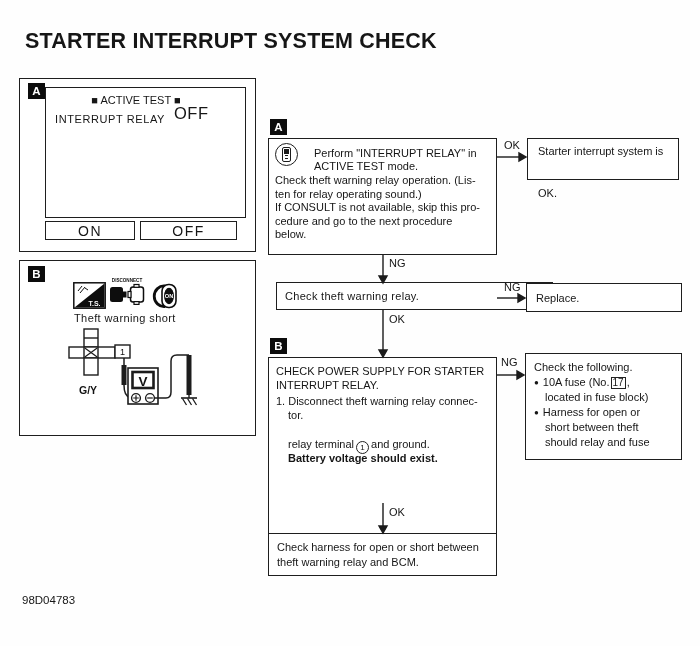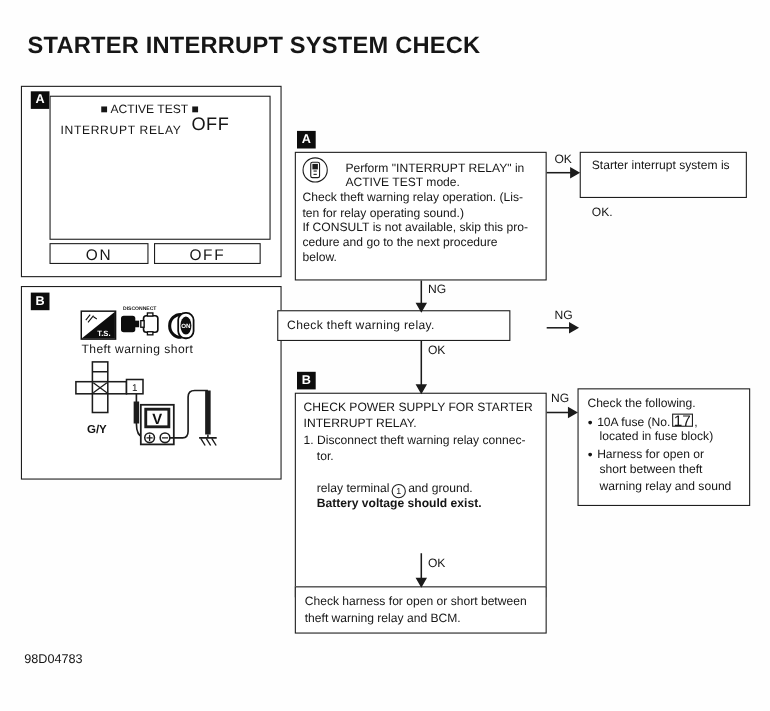--- a/index.html
+++ b/index.html
@@ -16,21 +16,21 @@
   .screen{position:absolute;border:1.5px solid #1e1e1e;background:#fff;box-sizing:border-box;}
   .btn{position:absolute;border:1.6px solid #1e1e1e;background:#fff;box-sizing:border-box;
        display:flex;align-items:center;justify-content:center;font-size:14px;letter-spacing:1.5px;}
   .circle-icon{position:absolute;width:23px;height:23px;border:1.5px solid #1c1c1c;border-radius:50%;
        box-sizing:border-box;display:flex;align-items:center;justify-content:center;}
   .device{width:9px;height:15px;border:1.3px solid #1c1c1c;border-radius:2px;box-sizing:border-box;}
   .device .scr{height:5px;background:#1c1c1c;margin:1px;}
   .device .btns{height:2px;margin:1px 2px;border-top:1px solid #1c1c1c;border-bottom:1px solid #1c1c1c;}
   .circ-num{display:inline-flex;align-items:center;justify-content:center;width:11px;height:11px;
        border:1.1px solid #222;border-radius:50%;font-size:8px;vertical-align:-2px;margin:0 2px;}
-  .box-num{display:inline-block;border:1.1px solid #222;font-size:14px;line-height:10px;
+  .box-num{display:inline-block;border:1.1px solid #222;font-size:10px;line-height:10px;
        padding:0 1px;vertical-align:0;margin:0 1px;}
   .bullet{font-size:8px;vertical-align:1px;margin-right:4px;}
   svg{display:block;}
 </style>
 </head>
 <body>
 
 <div id="page">
 
   <div class="title">STARTER INTERRUPT SYSTEM CHECK</div>
@@ -123,24 +123,27 @@
     <div class="t" style="left:6px;top:48.6px;">ten for relay operating sound.)</div>
     <div class="t" style="left:6px;top:75.8px;">cedure and go to the next procedure</div>
     <div class="t" style="left:6px;top:89.4px;">below.</div>
   </div>
 
   <div class="box" style="left:527px;top:138px;width:152px;height:42px;">
     <div class="t" style="left:10px;top:6px;">Starter interrupt system is</div>
     <div class="t" style="left:10px;top:20px;margin-top:28px;">OK.</div>
   </div>
 
-  <div class="box" style="left:252px;top:282px;width:212px;height:28px;">
+  <div class="box" style="left:276px;top:282px;width:277px;height:28px;">
     <div class="t" style="left:8px;top:7px;letter-spacing:.3px;">Check theft warning relay.</div>
   </div>
 
+  <div class="box" style="left:526px;top:283px;width:156px;height:29px;">
+    <div class="t" style="left:9px;top:8px;">Replace.</div>
+  </div>
 
   <div class="tag" style="left:270px;top:338px;">B</div>
   <div class="box" style="left:268px;top:357px;width:229px;height:186px;">
     <div class="t" style="left:7px;top:7px;">CHECK POWER SUPPLY FOR STARTER</div>
     <div class="t" style="left:7px;top:21px;">INTERRUPT RELAY.</div>
     <div class="t" style="left:7px;top:37px;">1. Disconnect theft warning relay connec-</div>
     <div class="t" style="left:19px;top:50.6px;">tor.</div>
     <div class="t" style="left:19px;top:79.6px;">
       <span>relay terminal</span><span class="circ-num">1</span><span>and ground.</span>
     </div>
@@ -150,21 +153,21 @@
   <div class="box" style="left:525px;top:353px;width:157px;height:107px;">
     <div class="t" style="left:8px;top:7px;">Check the following.</div>
     <div class="t" style="left:8px;top:22px;">
       <span class="bullet">●</span><span>10A fuse (No.</span><span class="box-num">17</span><span>,</span>
     </div>
     <div class="t" style="left:19px;top:37px;">located in fuse block)</div>
     <div class="t" style="left:8px;top:52px;">
       <span class="bullet">●</span><span>Harness for open or</span>
     </div>
     <div class="t" style="left:19px;top:67px;">short between theft</div>
-    <div class="t" style="left:19px;top:82px;">warning relay and sound</div>
+    <div class="t" style="left:19px;top:82px;">should relay and fuse</div>
   </div>
 
   <div class="box" style="left:268px;top:533px;width:229px;height:43px;">
     <div class="t" style="left:8px;top:21.6px;">theft warning relay and BCM.</div>
     <div class="t" style="left:8px;top:7px;">Check harness for open or short between</div>
   </div>
 
   <div class="cl" style="left:389px;top:257px;">NG</div>
   <div class="cl" style="left:504px;top:139px;">OK</div>
   <div class="cl" style="left:504px;top:281px;">NG</div>

